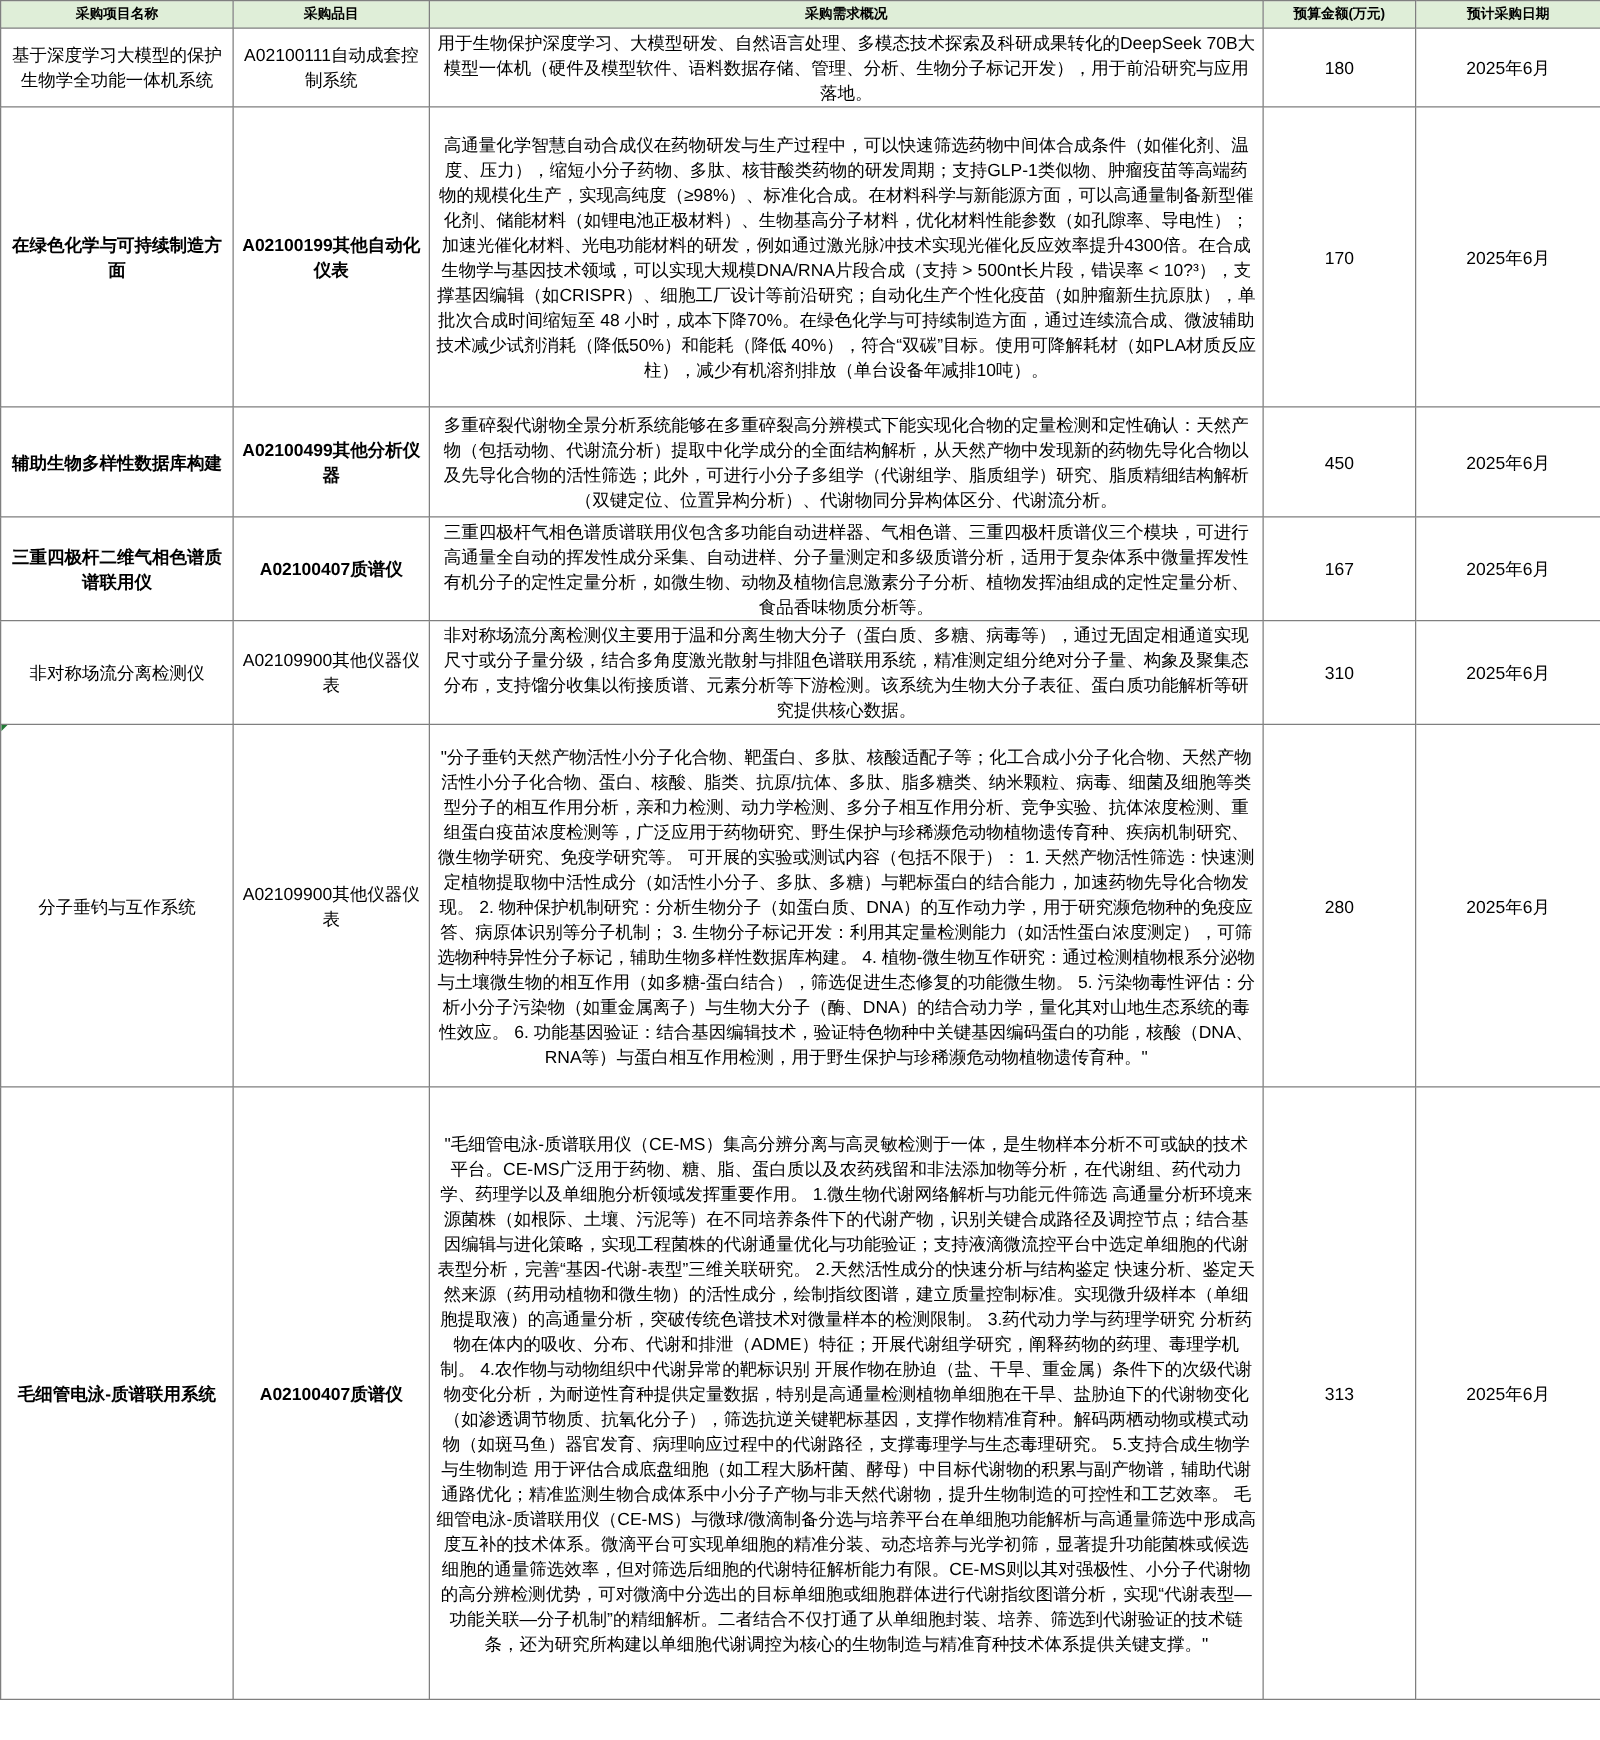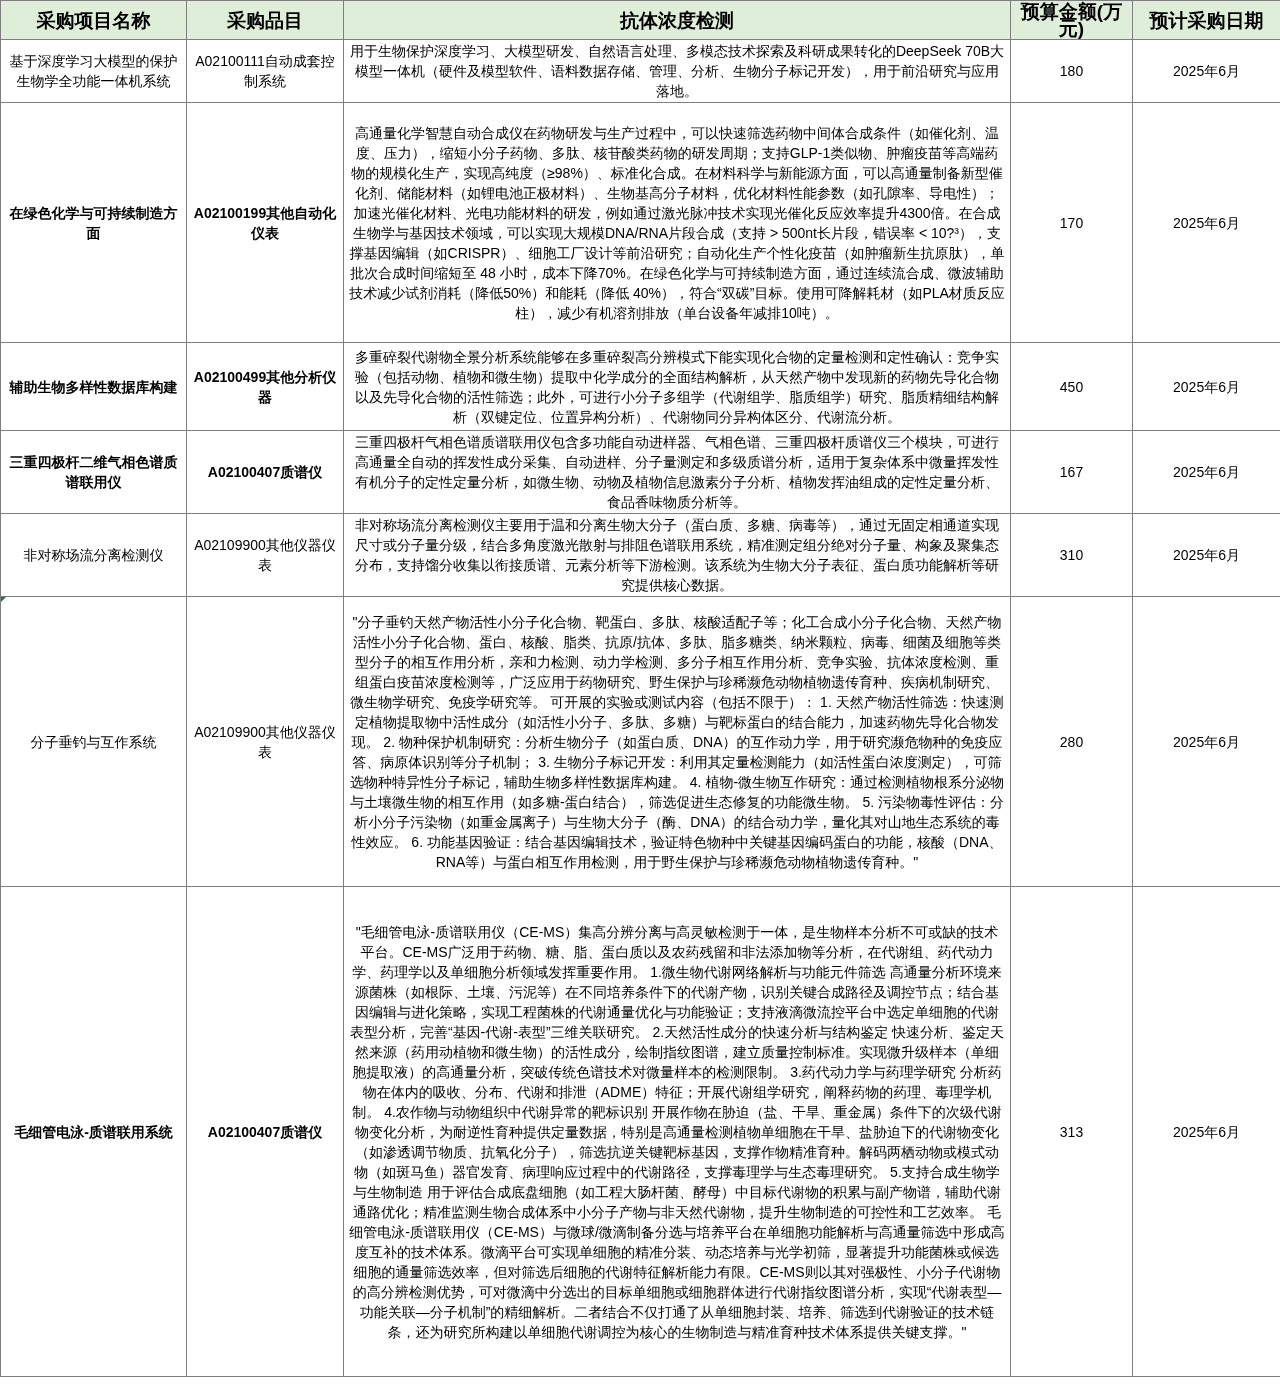--- a/index.html
+++ b/index.html
@@ -16,21 +16,21 @@
     border-collapse: collapse;
     table-layout: fixed;
   }
   .sheet th, .sheet td {
     border: 1px solid var(--border_color, #7f7f7f);
     box-sizing: border-box;
     overflow: hidden;
   }
   .sheet th {
     background: var(--header_bg, #dfeed8);
-    font-size: 19px;
+    font-size: 11px;
     font-weight: bold;
     padding: 2px 3px;
     height: 22px;
     line-height: 17px;
     text-align: center;
     vertical-align: middle;
   }
   .sheet td {
     font-size: 14px;
     line-height: 20px;
@@ -71,21 +71,21 @@
     <col style="width:186px">
     <col style="width:157px">
     <col style="width:667px">
     <col style="width:122px">
     <col style="width:148px">
   </colgroup>
   <thead>
     <tr>
       <th>采购项目名称</th>
       <th>采购品目</th>
-      <th>抗体浓度检测</th>
+      <th>采购需求概况</th>
       <th>预算金额(万元)</th>
       <th>预计采购日期</th>
     </tr>
   </thead>
   <tbody>
     <tr class="r2">
       <td class="name-cell">基于深度学习大模型的保护生物学全功能一体机系统</td>
       <td class="cat-cell">A02100111自动成套控制系统</td>
       <td class="desc-cell">用于生物保护深度学习、大模型研发、自然语言处理、多模态技术探索及科研成果转化的DeepSeek 70B大模型一体机（硬件及模型软件、语料数据存储、管理、分析、生物分子标记开发），用于前沿研究与应用落地。</td>
       <td class="num-cell">180</td>
@@ -94,21 +94,21 @@
     <tr class="r3 bold-row">
       <td class="name-cell">在绿色化学与可持续制造方面</td>
       <td class="cat-cell">A02100199其他自动化仪表</td>
       <td class="desc-cell">高通量化学智慧自动合成仪在药物研发与生产过程中，可以快速筛选药物中间体合成条件（如催化剂、温度、压力），缩短小分子药物、多肽、核苷酸类药物的研发周期；支持GLP-1类似物、肿瘤疫苗等高端药物的规模化生产，实现高纯度（≥98%）、标准化合成。在材料科学与新能源方面，可以高通量制备新型催化剂、储能材料（如锂电池正极材料）、生物基高分子材料，优化材料性能参数（如孔隙率、导电性）；加速光催化材料、光电功能材料的研发，例如通过激光脉冲技术实现光催化反应效率提升4300倍。在合成生物学与基因技术领域，可以实现大规模DNA/RNA片段合成（支持 &gt; 500nt长片段，错误率 &lt; 10?³），支撑基因编辑（如CRISPR）、细胞工厂设计等前沿研究；自动化生产个性化疫苗（如肿瘤新生抗原肽），单批次合成时间缩短至 48 小时，成本下降70%。在绿色化学与可持续制造方面，通过连续流合成、微波辅助技术减少试剂消耗（降低50%）和能耗（降低 40%），符合“双碳”目标。使用可降解耗材（如PLA材质反应柱），减少有机溶剂排放（单台设备年减排10吨）。</td>
       <td class="num-cell">170</td>
       <td class="date-cell">2025年6月</td>
     </tr>
     <tr class="r4 bold-row">
       <td class="name-cell">辅助生物多样性数据库构建</td>
       <td class="cat-cell">A02100499其他分析仪器</td>
-      <td class="desc-cell">多重碎裂代谢物全景分析系统能够在多重碎裂高分辨模式下能实现化合物的定量检测和定性确认：竞争实验（包括动物、植物和微生物）提取中化学成分的全面结构解析，从天然产物中发现新的药物先导化合物以及先导化合物的活性筛选；此外，可进行小分子多组学（代谢组学、脂质组学）研究、脂质精细结构解析（双键定位、位置异构分析）、代谢物同分异构体区分、代谢流分析。</td>
+      <td class="desc-cell">多重碎裂代谢物全景分析系统能够在多重碎裂高分辨模式下能实现化合物的定量检测和定性确认：天然产物（包括动物、代谢流分析）提取中化学成分的全面结构解析，从天然产物中发现新的药物先导化合物以及先导化合物的活性筛选；此外，可进行小分子多组学（代谢组学、脂质组学）研究、脂质精细结构解析（双键定位、位置异构分析）、代谢物同分异构体区分、代谢流分析。</td>
       <td class="num-cell">450</td>
       <td class="date-cell">2025年6月</td>
     </tr>
     <tr class="r5 bold-row">
       <td class="name-cell">三重四极杆二维气相色谱质谱联用仪</td>
       <td class="cat-cell">A02100407质谱仪</td>
       <td class="desc-cell">三重四极杆气相色谱质谱联用仪包含多功能自动进样器、气相色谱、三重四极杆质谱仪三个模块，可进行高通量全自动的挥发性成分采集、自动进样、分子量测定和多级质谱分析，适用于复杂体系中微量挥发性有机分子的定性定量分析，如微生物、动物及植物信息激素分子分析、植物发挥油组成的定性定量分析、食品香味物质分析等。</td>
       <td class="num-cell">167</td>
       <td class="date-cell">2025年6月</td>
     </tr>

